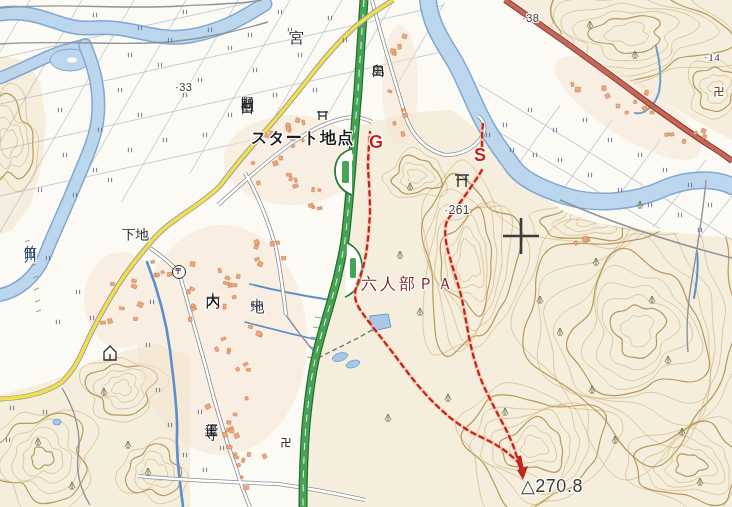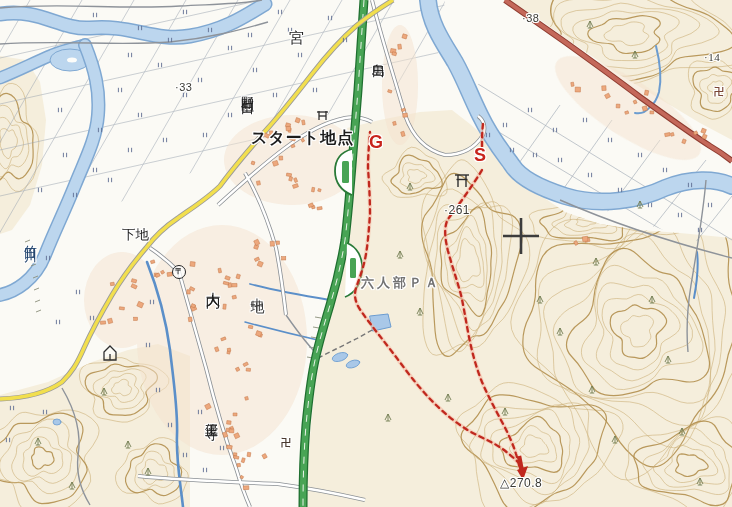--- a/index.html
+++ b/index.html
@@ -4,21 +4,21 @@
 <style>
   html,body{margin:0;padding:0;background:#e8e8e8;font-family:"Liberation Sans",sans-serif;}
   .map{position:relative;width:732px;height:507px;overflow:hidden;background:#fbfaf5;}
   .map svg{position:absolute;left:0;top:0;}
   .lbl{position:absolute;line-height:1;white-space:nowrap;color:#1c1c1c;
        text-shadow:1px 0 0 #fff,-1px 0 0 #fff,0 1px 0 #fff,0 -1px 0 #fff,
                    1px 1px 0 #fff,-1px -1px 0 #fff,1px -1px 0 #fff,-1px 1px 0 #fff;}
   .big{font-weight:bold;font-size:16px;letter-spacing:1px;}
   .marker{font-weight:bold;font-size:18px;color:#c8241c;}
   .vert{writing-mode:vertical-rl;text-orientation:upright;letter-spacing:2px;}
-  .green{color:#737373;font-weight:bold;letter-spacing:3px;font-size:13px;}
+  .green{color:#7f1d1d;font-weight:normal;letter-spacing:3px;font-size:16px;}
   .blue{color:#23456e;}
   .elev{color:#3a3a34;font-size:11px;letter-spacing:.5px;}
   .sym{color:#4a3a30;font-size:10px;font-weight:bold;}
   .postoffice{position:absolute;left:172px;top:265px;width:12px;height:12px;border:1.3px solid #222;
        border-radius:50%;background:rgba(255,255,255,.75);font-size:8px;line-height:12px;
        text-align:center;color:#222;font-weight:bold;}
 </style>
 </head>
 <body>
 
@@ -513,17 +513,17 @@
   <div class="lbl vert" style="left:241px;top:86px;font-size:13px;">野間仁田</div>
   <div class="lbl" style="left:122px;top:208px;font-size:13.5px;margin-top:20px;">下地</div>
   <div class="lbl vert blue" style="left:24px;top:235px;font-size:13px;">竹田川</div>
   <div class="lbl vert" style="left:206px;top:280px;font-size:15px;">大内</div>
   <div class="lbl vert" style="left:251px;top:287px;font-size:14px;color:#3c3c3c;">中地</div>
   <div class="lbl vert" style="left:205px;top:413px;font-size:13px;">優正寺</div>
   <div class="lbl elev" style="left:175px;top:54px;margin-top:28px;">·33</div>
   <div class="lbl elev" style="left:522px;top:13px;">·38</div>
   <div class="lbl elev" style="left:444px;top:204px;font-size:12px;">·261</div>
   <div class="lbl elev" style="left:704px;top:52px;font-family:Liberation Serif, serif;">·14</div>
-  <div class="lbl elev" style="left:500px;top:477px;font-size:12px;">△270.8</div>
+  <div class="lbl elev" style="left:521px;top:477px;font-size:18px;">△270.8</div>
   <div class="lbl sym" style="left:281px;top:438px;">卍</div>
   <div class="lbl sym" style="left:714px;top:87px;color:#7a4535;">卍</div>
   <div class="postoffice">〒</div>
 </div>
 
 </body></html>

